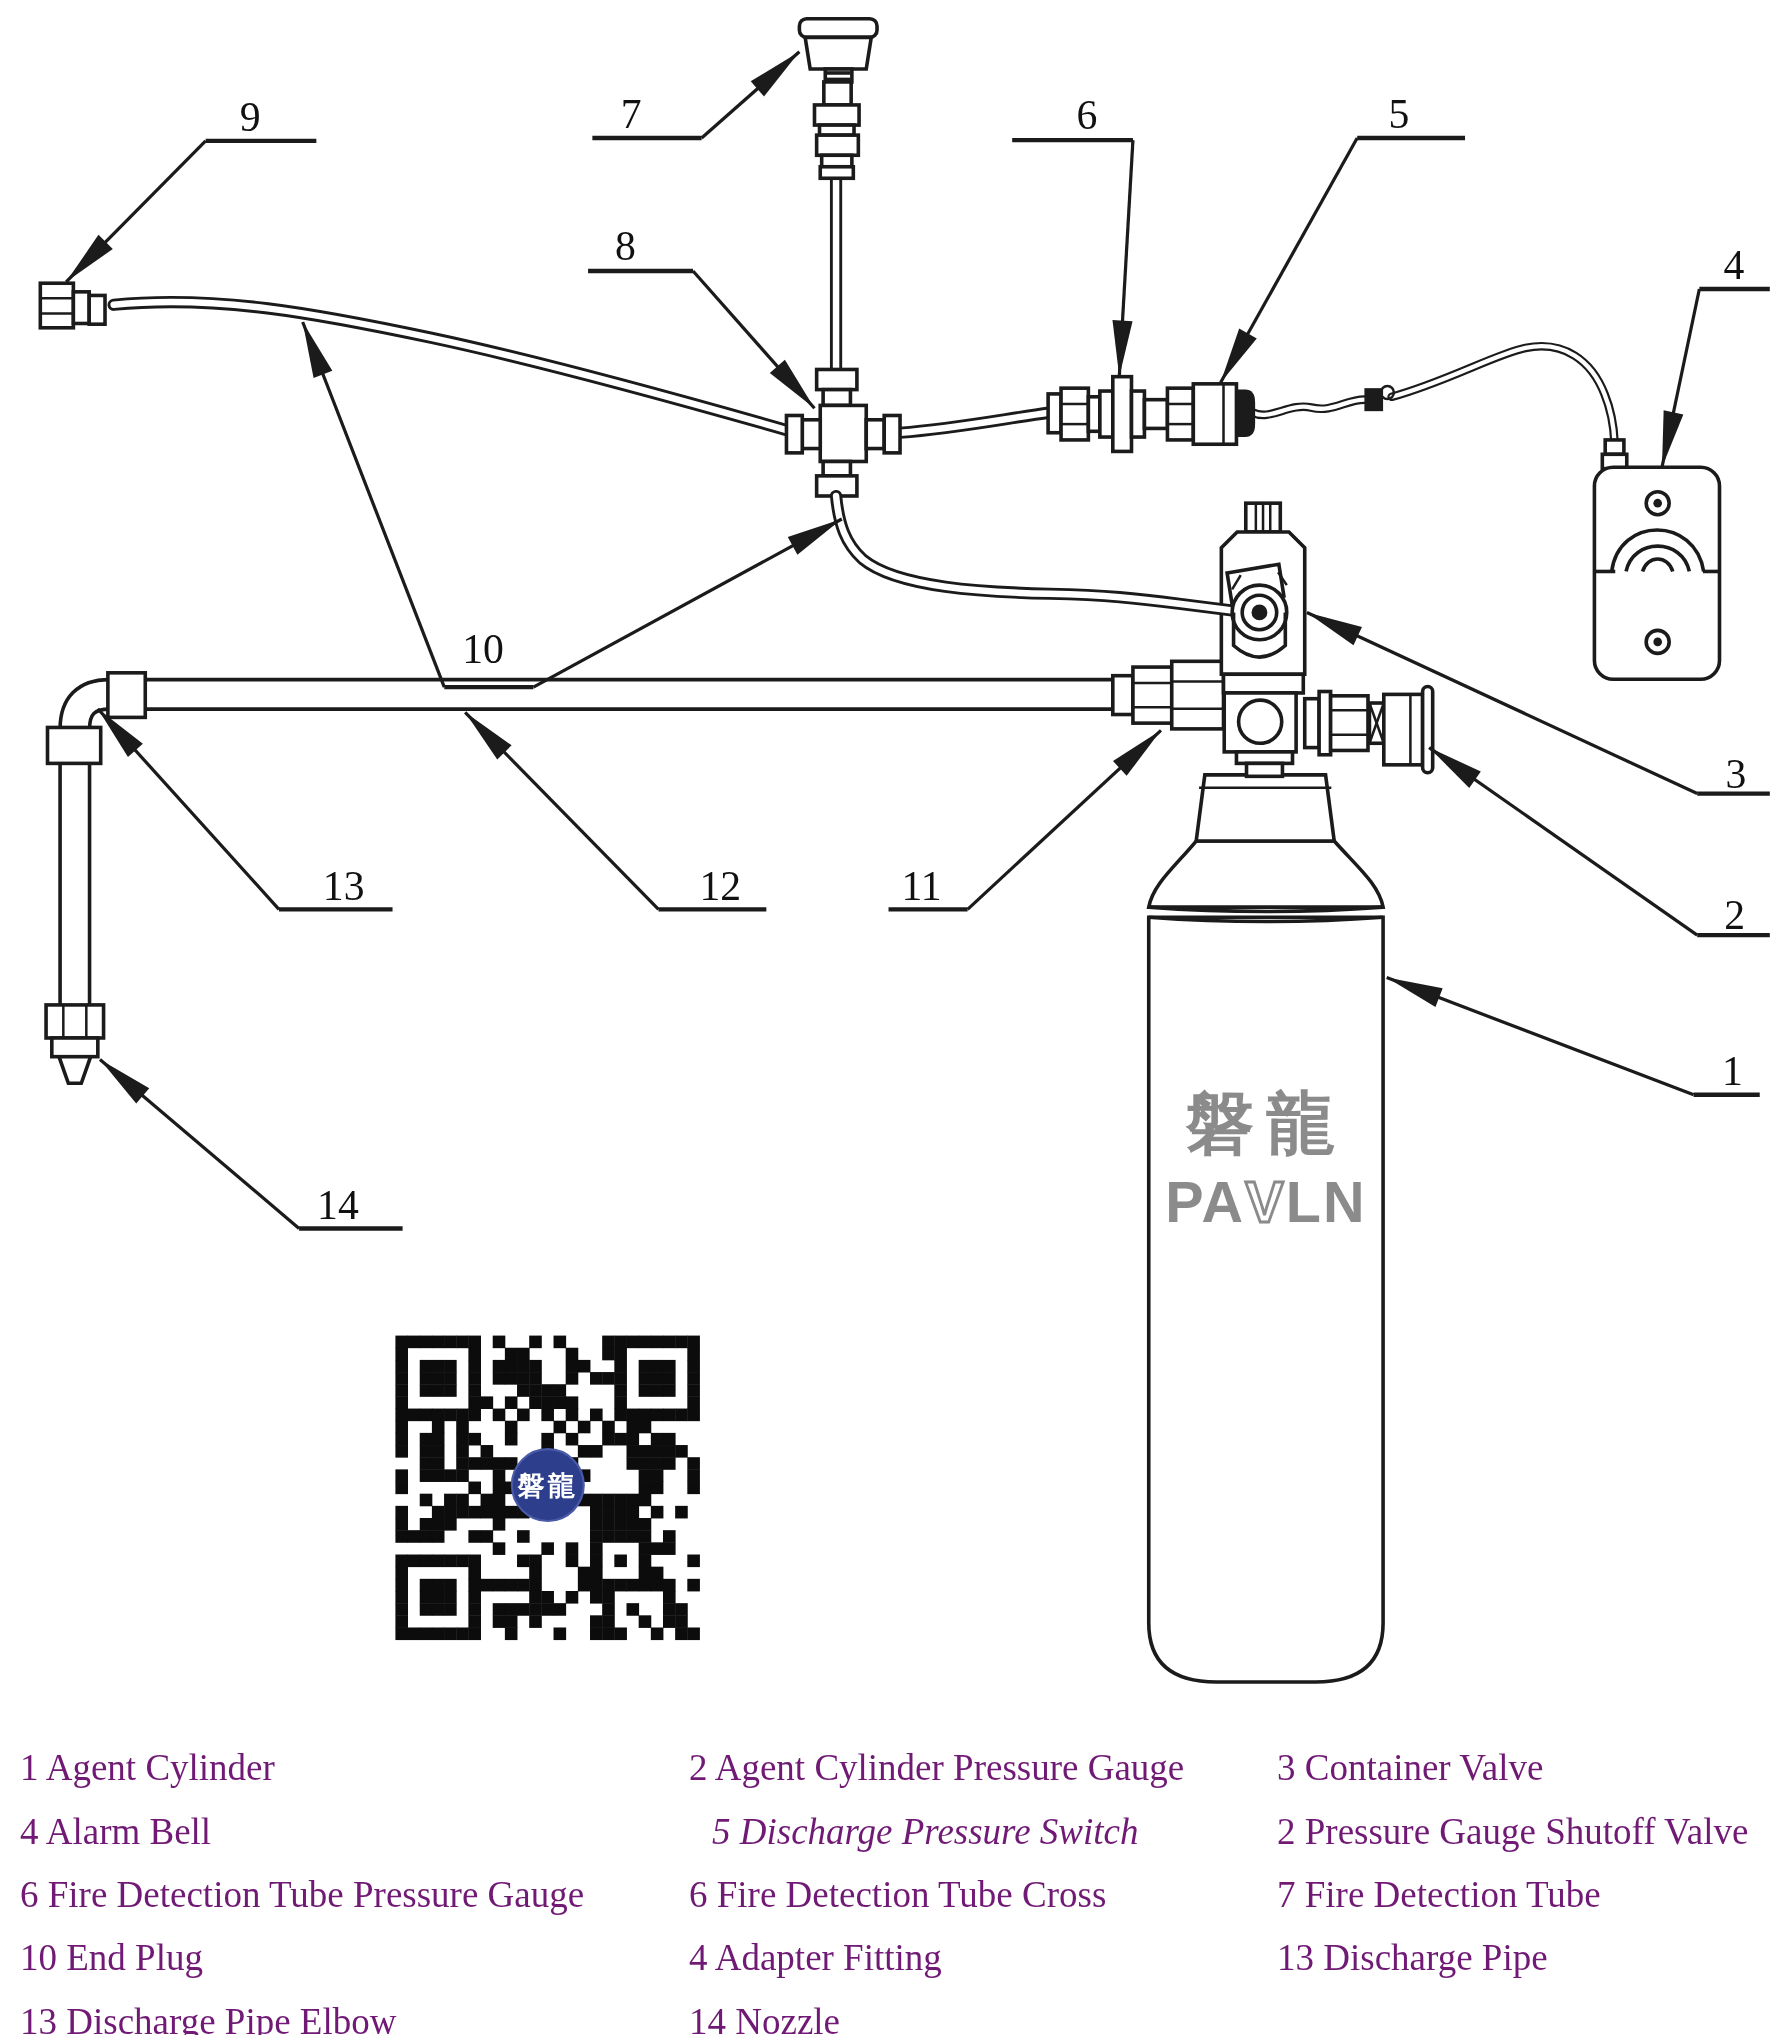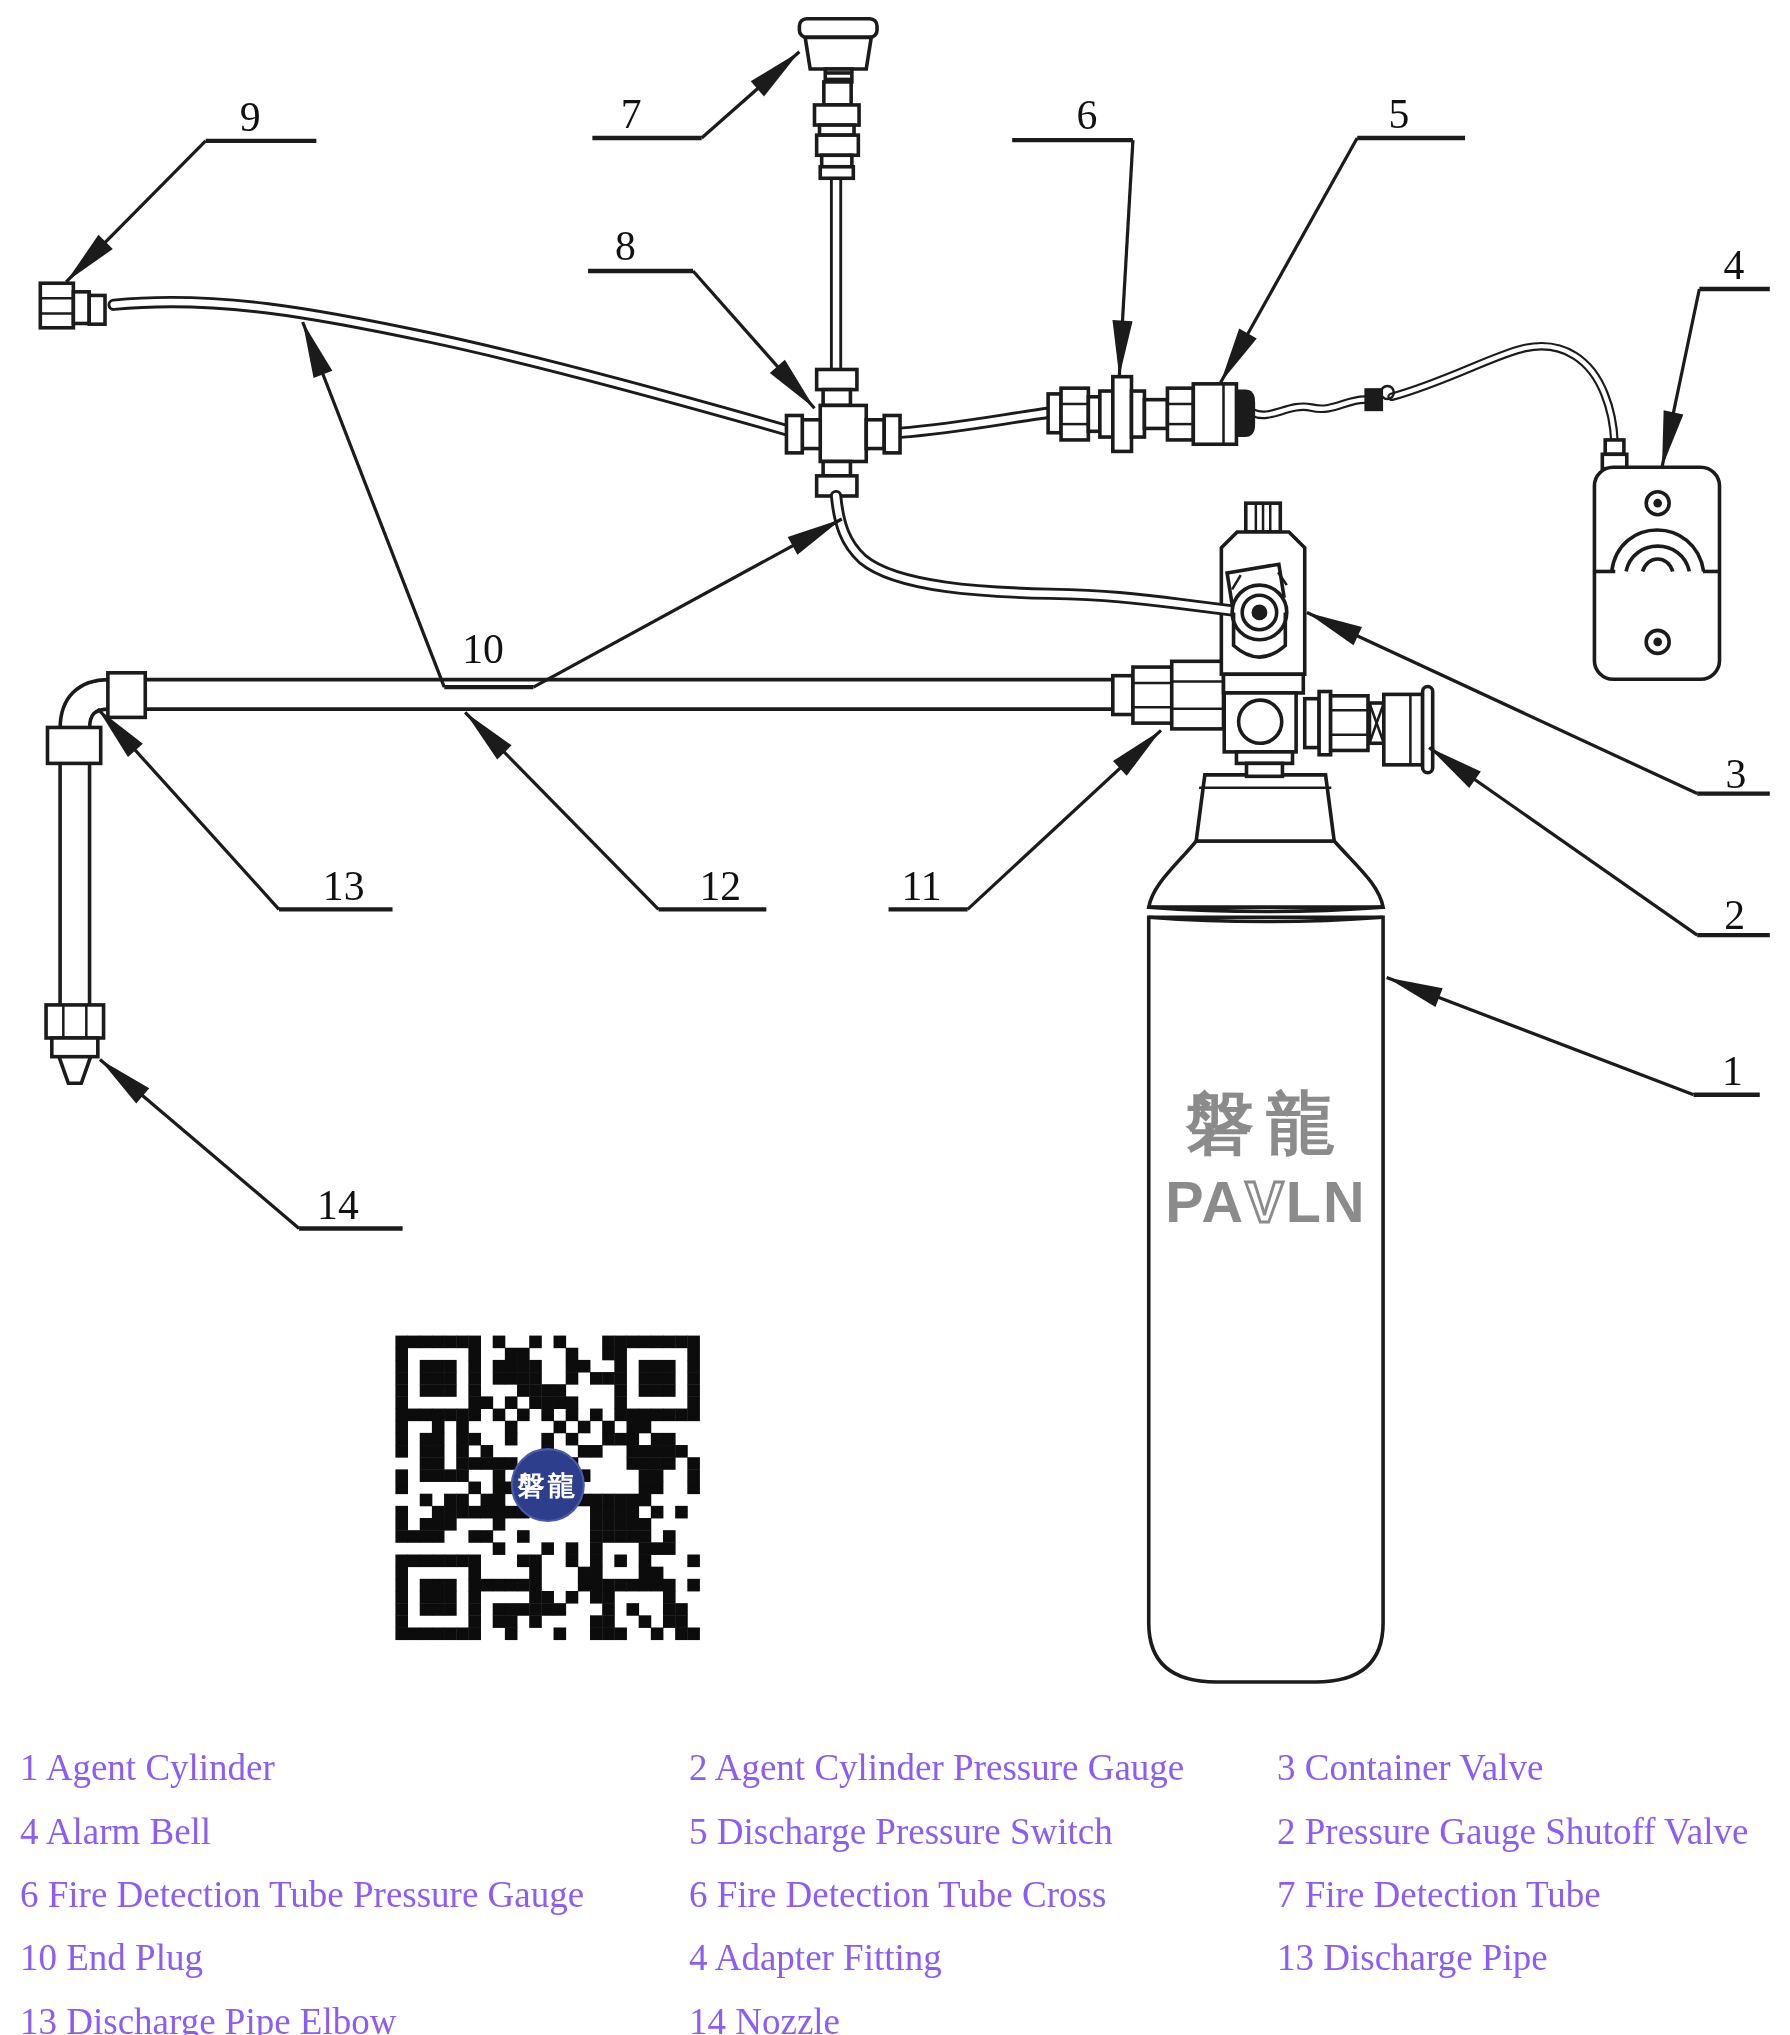--- a/index.html
+++ b/index.html
@@ -14,21 +14,21 @@
   .tubeO{fill:none;stroke:#1b1b1b;stroke-linecap:round;}
   .tubeI{fill:none;stroke:#ffffff;stroke-linecap:round;}
   .num{font-family:"Liberation Serif",serif;font-size:58px;fill:#111;text-anchor:middle;}
   .brand-cjk{font-family:"Liberation Serif","DejaVu Sans",serif;font-weight:bold;font-size:96px;
              letter-spacing:16px;fill:#8b8b8b;text-anchor:middle;}
   .brand-latin{font-family:"Liberation Sans",sans-serif;font-weight:bold;font-size:80px;
                letter-spacing:3px;fill:#8b8b8b;text-anchor:middle;}
   .brand-latin .outlined{fill:#ffffff;stroke:#8b8b8b;stroke-width:4;}
   .qr-badge-text{font-family:"Liberation Serif","DejaVu Sans",serif;font-weight:bold;font-size:38px;
                  letter-spacing:4px;fill:#ffffff;text-anchor:middle;}
-  .legend-item{position:absolute;font-size:37px;line-height:40px;color:#8b5cf6;white-space:nowrap;}
+  .legend-item{position:absolute;font-size:37px;line-height:40px;color:#701a75;white-space:nowrap;}
 </style>
 </head>
 <body>
 
 <div class="stage">
 <svg id="dia" width="1790" height="2035" viewBox="0 0 2490 2831">
 
   <g>
     <path class="tubeO" stroke-width="17" d="M158,424 C300,410 440,436 600,470 C760,504 960,560 1100,600"></path>
     <path class="tubeI" stroke-width="9" d="M158,424 C300,410 440,436 600,470 C760,504 960,560 1100,600"></path>
@@ -587,21 +587,21 @@
 </svg>
 
   <div>
     <div class="legend-item" style="left:20px;top:1748px;">1 Agent Cylinder</div>
     <div class="legend-item" style="left:20px;top:1812px;">4 Alarm Bell</div>
     <div class="legend-item" style="left:20px;top:1875px;">6 Fire Detection Tube Pressure Gauge</div>
     <div class="legend-item" style="left:20px;top:1938px;">10 End Plug</div>
     <div class="legend-item" style="left:20px;top:2002px;">13 Discharge Pipe Elbow</div>
 
     <div class="legend-item" style="left:689px;top:1748px;">2 Agent Cylinder Pressure Gauge</div>
-    <div class="legend-item" style="left:689px;top:1812px;">5 Discharge Pressure Switch</div>
+    <div class="legend-item" style="left:712px;top:1812px;font-style:italic;">5 Discharge Pressure Switch</div>
     <div class="legend-item" style="left:689px;top:1875px;">6 Fire Detection Tube Cross</div>
     <div class="legend-item" style="left:689px;top:1938px;">4 Adapter Fitting</div>
     <div class="legend-item" style="left:689px;top:2002px;">14 Nozzle</div>
 
     <div class="legend-item" style="left:1277px;top:1748px;">3 Container Valve</div>
     <div class="legend-item" style="left:1277px;top:1812px;">2 Pressure Gauge Shutoff Valve</div>
     <div class="legend-item" style="left:1277px;top:1875px;">7 Fire Detection Tube</div>
     <div class="legend-item" style="left:1277px;top:1938px;">13 Discharge Pipe</div>
   </div>
 </div>

